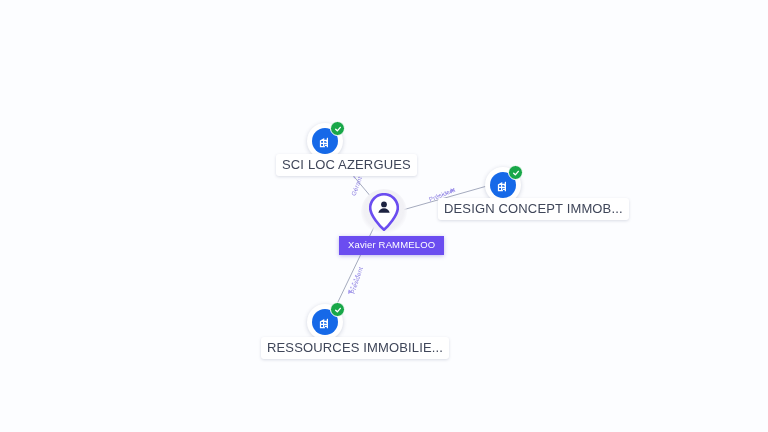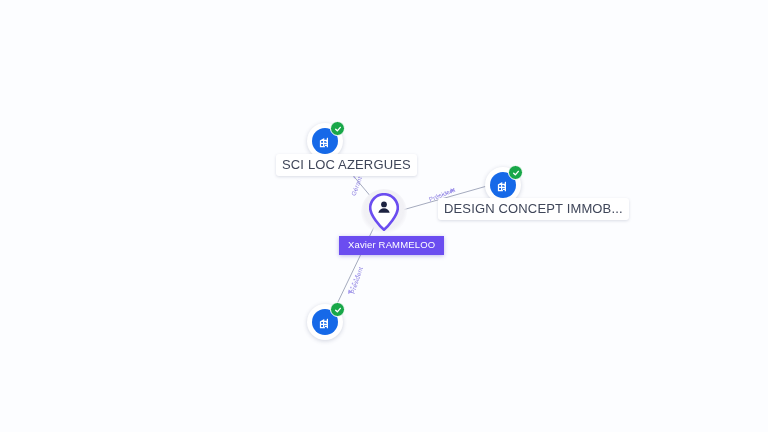--- a/index.html
+++ b/index.html
@@ -178,20 +178,21 @@
         <rect x="12.5" y="11" width="1.6" height="1.6"></rect>
         <rect x="12.5" y="14.5" width="1.6" height="1.6"></rect>
       </svg>
     </div>
     <div class="badge-check">
       <svg width="8" height="8" viewBox="0 0 24 24" fill="none" stroke="#ffffff" stroke-width="4" stroke-linecap="round" stroke-linejoin="round">
         <path d="M5 12.5 L10 17.5 L19 7"></path>
       </svg>
     </div>
   </div>
+  <div class="node-label" style="left:261px; top:337px;">RESSOURCES IMMOBILIE...</div>
 
   <div class="node-person" style="left:361px; top:189px;">
     <div class="pin">
       <svg width="30" height="38" viewBox="0 0 30 38">
         <path d="M15 1.2 C7.3 1.2 1.2 7.3 1.2 15 C1.2 22.5 11.2 33.5 15 36.8 C18.8 33.5 28.8 22.5 28.8 15 C28.8 7.3 22.7 1.2 15 1.2 Z" fill="#ffffff" stroke="#6b4df0" stroke-width="2.6"></path>
         <circle cx="15" cy="14.6" r="9.6" fill="#ffffff"></circle>
         <g fill="#1d2340">
           <circle cx="15" cy="11.4" r="2.9"></circle>
           <path d="M9.3 19.8 c0.8 -3.1 3 -4.6 5.7 -4.6 c2.7 0 4.9 1.5 5.7 4.6 z"></path>
         </g>

